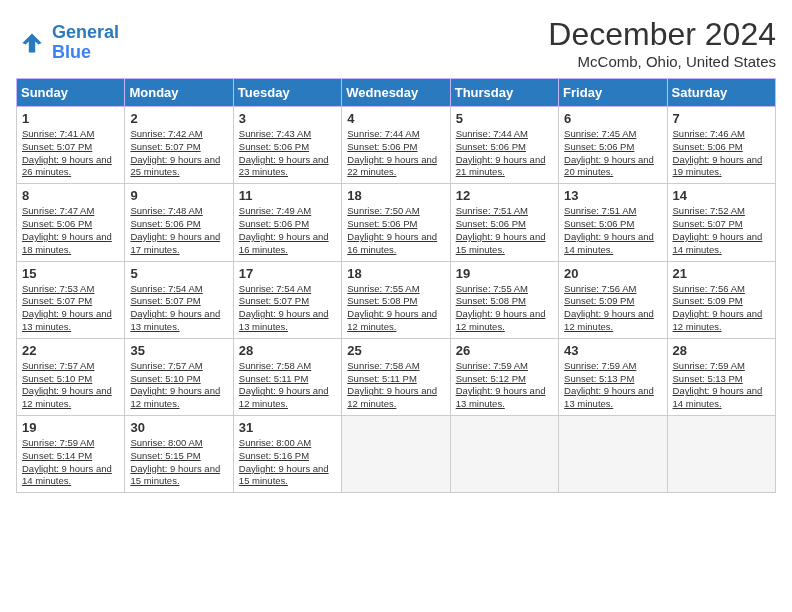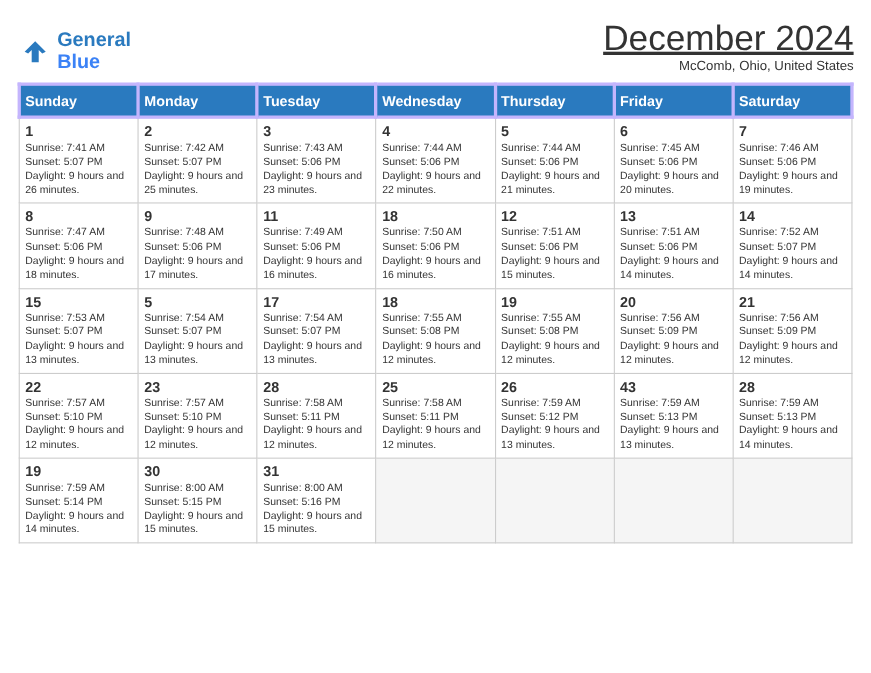--- a/index.html
+++ b/index.html
@@ -6,21 +6,21 @@
     body {
       font-family: Arial, sans-serif;
       background: #fff;
       width: 792px;
       min-height: 612px;
       padding: 16px;
     }
     .header-area {
       display: flex;
       justify-content: space-between;
-      align-items: flex-end;
+      align-items: center;
       margin-bottom: 8px;
     }
     .logo {
       display: flex;
       align-items: center;
       gap: 4px;
     }
     .logo-text {
       font-size: 18px;
       font-weight: bold;
@@ -34,39 +34,38 @@
       width: 32px;
       height: 32px;
     }
     .title-area {
       text-align: right;
     }
     .main-title {
       font-size: 32px;
       font-weight: normal;
       color: #333;
-      text-decoration: underline;
     }
     .subtitle {
-      font-size: 12px;
+      font-size: 15px;
       color: #333;
     }
     .calendar {
       width: 100%;
       border-collapse: collapse;
       border: 1px solid #ccc;
     }
     .calendar th {
       background: #2a7abf;
       color: #fff;
       font-size: 13px;
       font-weight: bold;
       padding: 6px 4px;
       text-align: left;
-      border: 3px solid #c4b5fd;
+      border: 1px solid #c4b5fd;
     }
     .calendar td {
       vertical-align: top;
       border: 1px solid #ccc;
       padding: 4px 5px;
       width: 108px;
       min-height: 80px;
       font-size: 10px;
       color: #333;
       background: #fff;
@@ -78,20 +77,21 @@
       font-size: 13px;
       font-weight: bold;
       color: #333;
       display: block;
       margin-bottom: 2px;
     }
     .day-info {
       font-size: 9.5px;
       color: #333;
       line-height: 1.35;
+      text-decoration: underline;
     }
   </style>
 </head>
 <body>
 
 <div class="header-area">
   <div class="logo">
     <svg class="logo-bird" viewBox="0 0 40 40">
       <polygon points="20,8 32,20 28,22 24,18 24,32 16,32 16,18 12,22 8,20" fill="#2a7abf"></polygon>
     </svg>
@@ -208,21 +208,21 @@
           <span class="day-number">21</span>
           <div class="day-info">Sunrise: 7:56 AM<br>Sunset: 5:09 PM<br>Daylight: 9 hours and 12 minutes.</div>
         </td>
       </tr>
       <tr>
         <td>
           <span class="day-number">22</span>
           <div class="day-info">Sunrise: 7:57 AM<br>Sunset: 5:10 PM<br>Daylight: 9 hours and 12 minutes.</div>
         </td>
         <td>
-          <span class="day-number">23</span>
+          <span class="day-number">35</span>
           <div class="day-info">Sunrise: 7:57 AM<br>Sunset: 5:10 PM<br>Daylight: 9 hours and 12 minutes.</div>
         </td>
         <td>
           <span class="day-number">28</span>
           <div class="day-info">Sunrise: 7:58 AM<br>Sunset: 5:11 PM<br>Daylight: 9 hours and 12 minutes.</div>
         </td>
         <td>
           <span class="day-number">25</span>
           <div class="day-info">Sunrise: 7:58 AM<br>Sunset: 5:11 PM<br>Daylight: 9 hours and 12 minutes.</div>
         </td>

